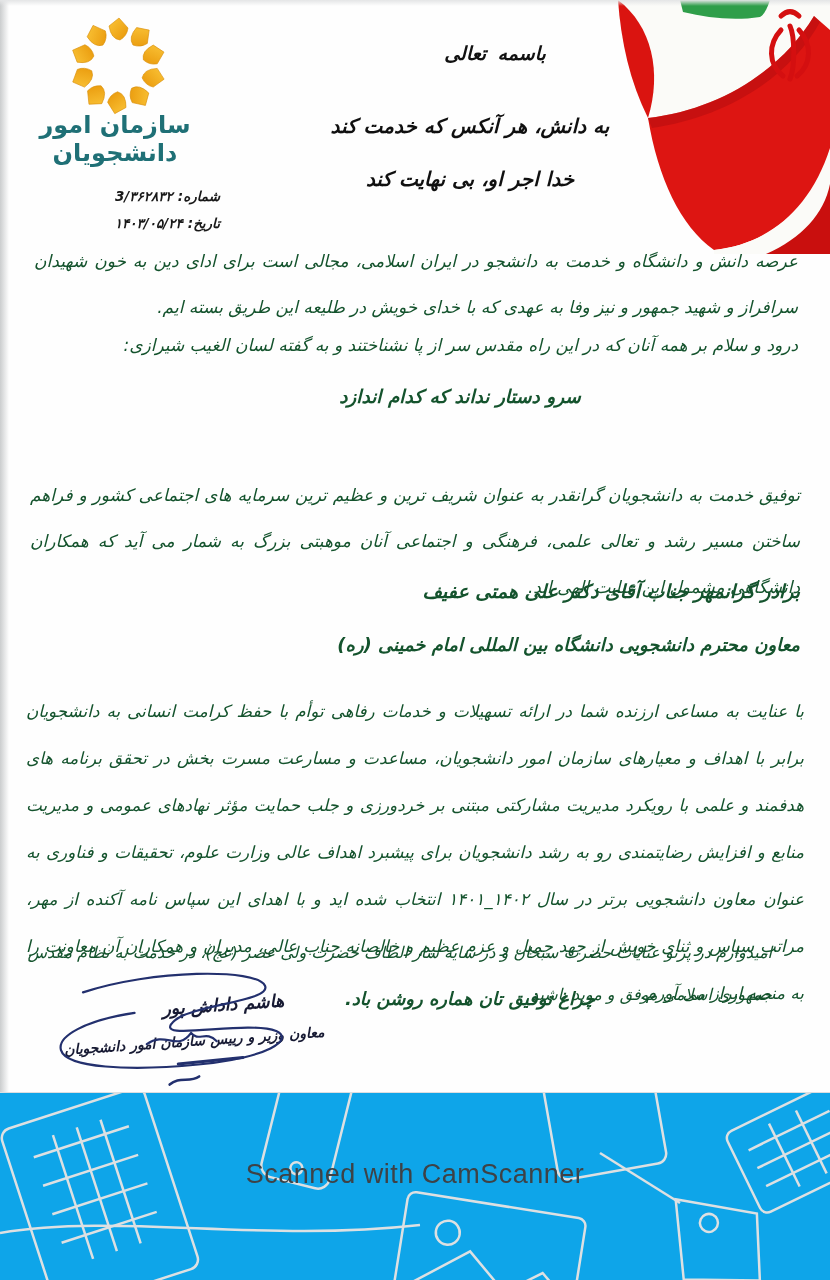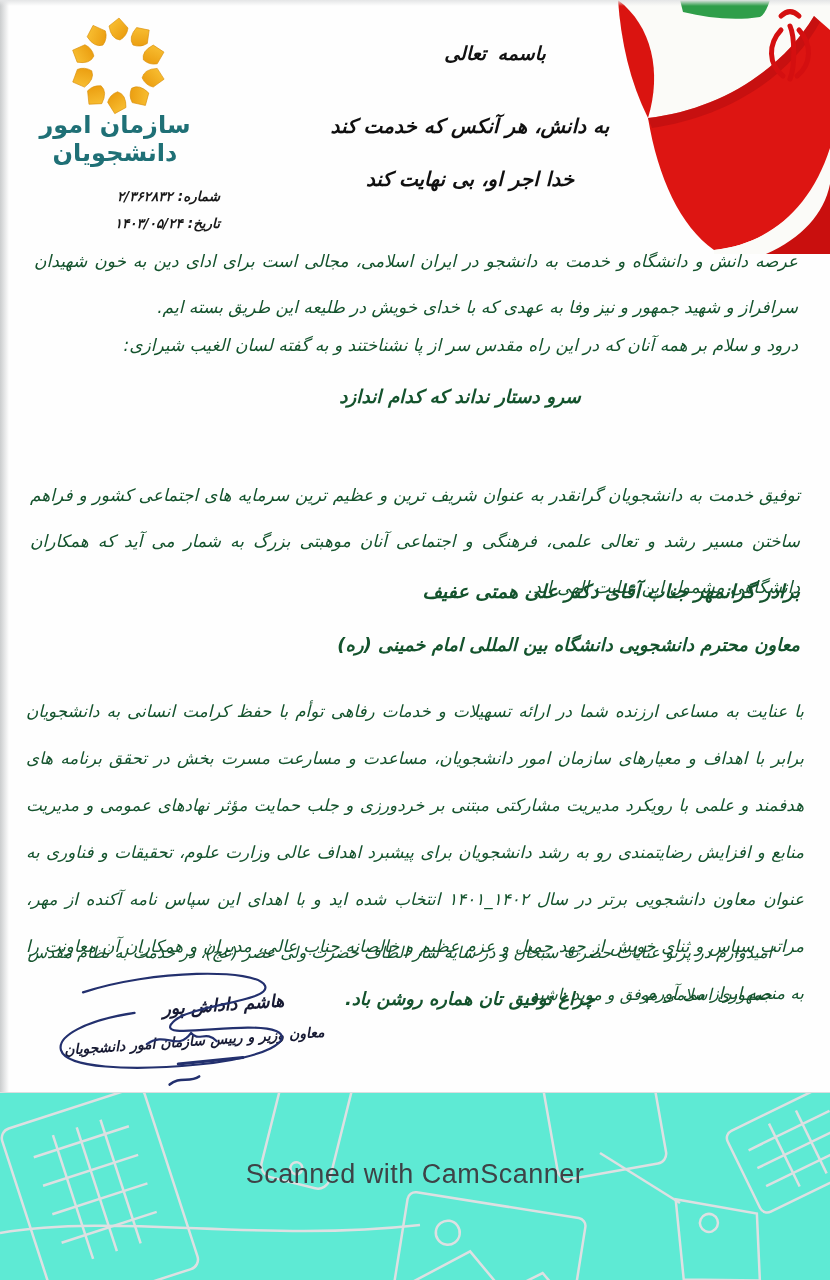--- a/index.html
+++ b/index.html
@@ -86,21 +86,21 @@
     font-size: 17.5px; font-weight: bold; font-style: italic; white-space: nowrap;
   }
   .sigtitle {
     position: absolute; right: 2px; top: 62px; direction: rtl;
     font-size: 14px; font-weight: bold; font-style: italic; white-space: nowrap;
   }
   .sigscribble { position: absolute; left: 0; top: 0; width: 300px; height: 120px; }
   
   .footer {
     position: absolute; left: 0; top: 1092px; width: 830px; height: 188px;
-    background: #5eead4; border-top: 1px solid #dcdee0; overflow: hidden;
+    background: #0ea5e9; border-top: 1px solid #dcdee0; overflow: hidden;
   }
   .doodles { position: absolute; left: 0; top: 0; width: 830px; height: 188px; }
   .watermark {
     position: absolute; left: 0; top: 66px; width: 830px;
     text-align: center; color: #3e4246;
     font-family: "Liberation Sans", sans-serif;
     font-size: 27px; letter-spacing: 0.5px;
   }
 </style>
 </head>
@@ -130,21 +130,21 @@
     </g>
   </svg>
 
   <div class="logotype">
     <div>سازمان امور</div>
     <div>دانشجویان</div>
   </div>
 
   <div class="refblock">
     <div>
-      <span class="lbl">شماره:</span><span>۲/۳۶۲۸۳۲</span>
+      <span class="lbl">شماره:</span><span>3/۳۶۲۸۳۲</span>
     </div>
     <div>
       <span class="lbl">تاریخ:</span><span>۱۴۰۳/۰۵/۲۴</span>
     </div>
   </div>
 
   <div class="bismillah">باسمه تعالی</div>
 
   <div class="motto">
     <div>به دانش، هر آنکس که خدمت کند</div>

